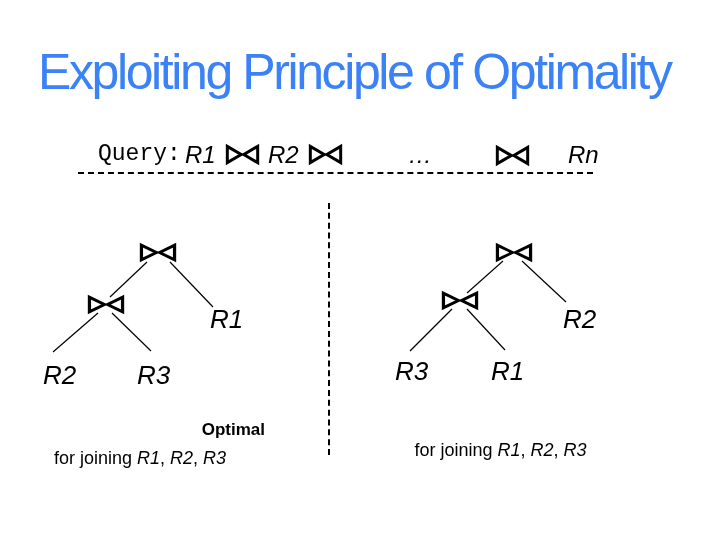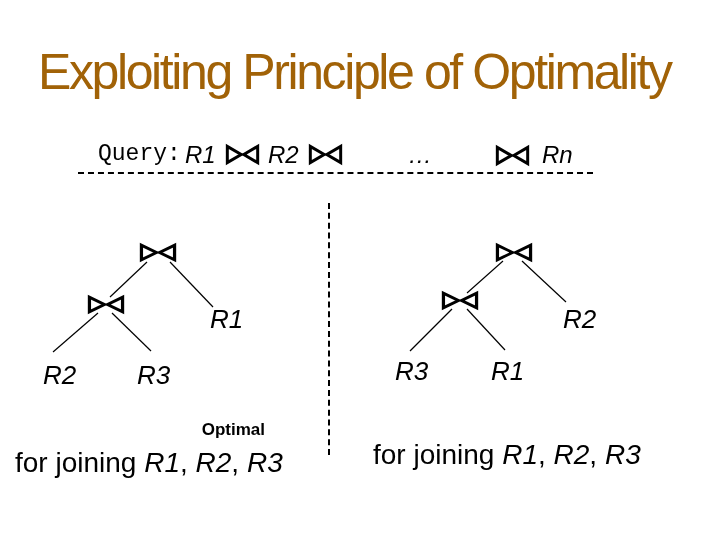--- a/index.html
+++ b/index.html
@@ -3,27 +3,27 @@
 <meta charset="utf-8">
 <style>
   html,body{margin:0;padding:0;background:#ffffff;}
   .slide{
     position:relative;width:720px;height:540px;background:#ffffff;
     font-family:"Liberation Sans", sans-serif;color:#000;overflow:hidden;
   }
   .abs{position:absolute;line-height:1;white-space:nowrap;}
   .title{
     left:38px;top:47px;font-size:50px;letter-spacing:-2.4px;
-    color:#a16207;line-height:1;
+    color:#3b82f6;line-height:1;
   }
   .qtext{font-size:23px;top:143px;font-family:Liberation Mono, monospace;}
   .rel{font-style:italic;font-size:24px;top:143px;}
   .treelabel{font-style:italic;font-size:26px;}
   .caption1{font-size:17px;text-align:right;font-weight:bold;}
-  .caption2{font-size:28px;text-align:left;}
+  .caption2{font-size:18px;text-align:center;}
   .caption2 i{font-style:italic;}
   .hdash{
     position:absolute;left:78px;top:172px;width:515px;height:0;
     border-top:2px dashed #000;
   }
   .vdash{
     position:absolute;left:328px;top:203px;width:0;height:252px;
     border-left:2px dashed #000;
   }
   .bowtie{position:absolute;overflow:visible;}
@@ -53,21 +53,21 @@
       <polygon points="96,4 96,52 54,28"></polygon>
   </svg>
 
   <div class="abs rel" style="left:408px;">…</div>
 
   <svg class="bowtie" style="left:496px;top:146px;width:33px;height:19px" viewBox="0 0 100 56" preserveAspectRatio="none">
     <polygon points="4,4 4,52 46,28"></polygon>
       <polygon points="96,4 96,52 54,28"></polygon>
   </svg>
 
-  <div class="abs rel" style="left:542px;">Rn</div>
+  <div class="abs rel" style="left:568px;">Rn</div>
 
   <div class="hdash"></div>
   <div class="vdash"></div>
 
   <svg class="edges" width="720" height="540">
     <line x1="147" y1="262" x2="110" y2="297"></line>
     <line x1="170" y1="262" x2="213" y2="307"></line>
     <line x1="98" y1="313" x2="53" y2="352"></line>
     <line x1="112" y1="313" x2="151" y2="351"></line>
     <line x1="503" y1="261" x2="467" y2="293"></line>

